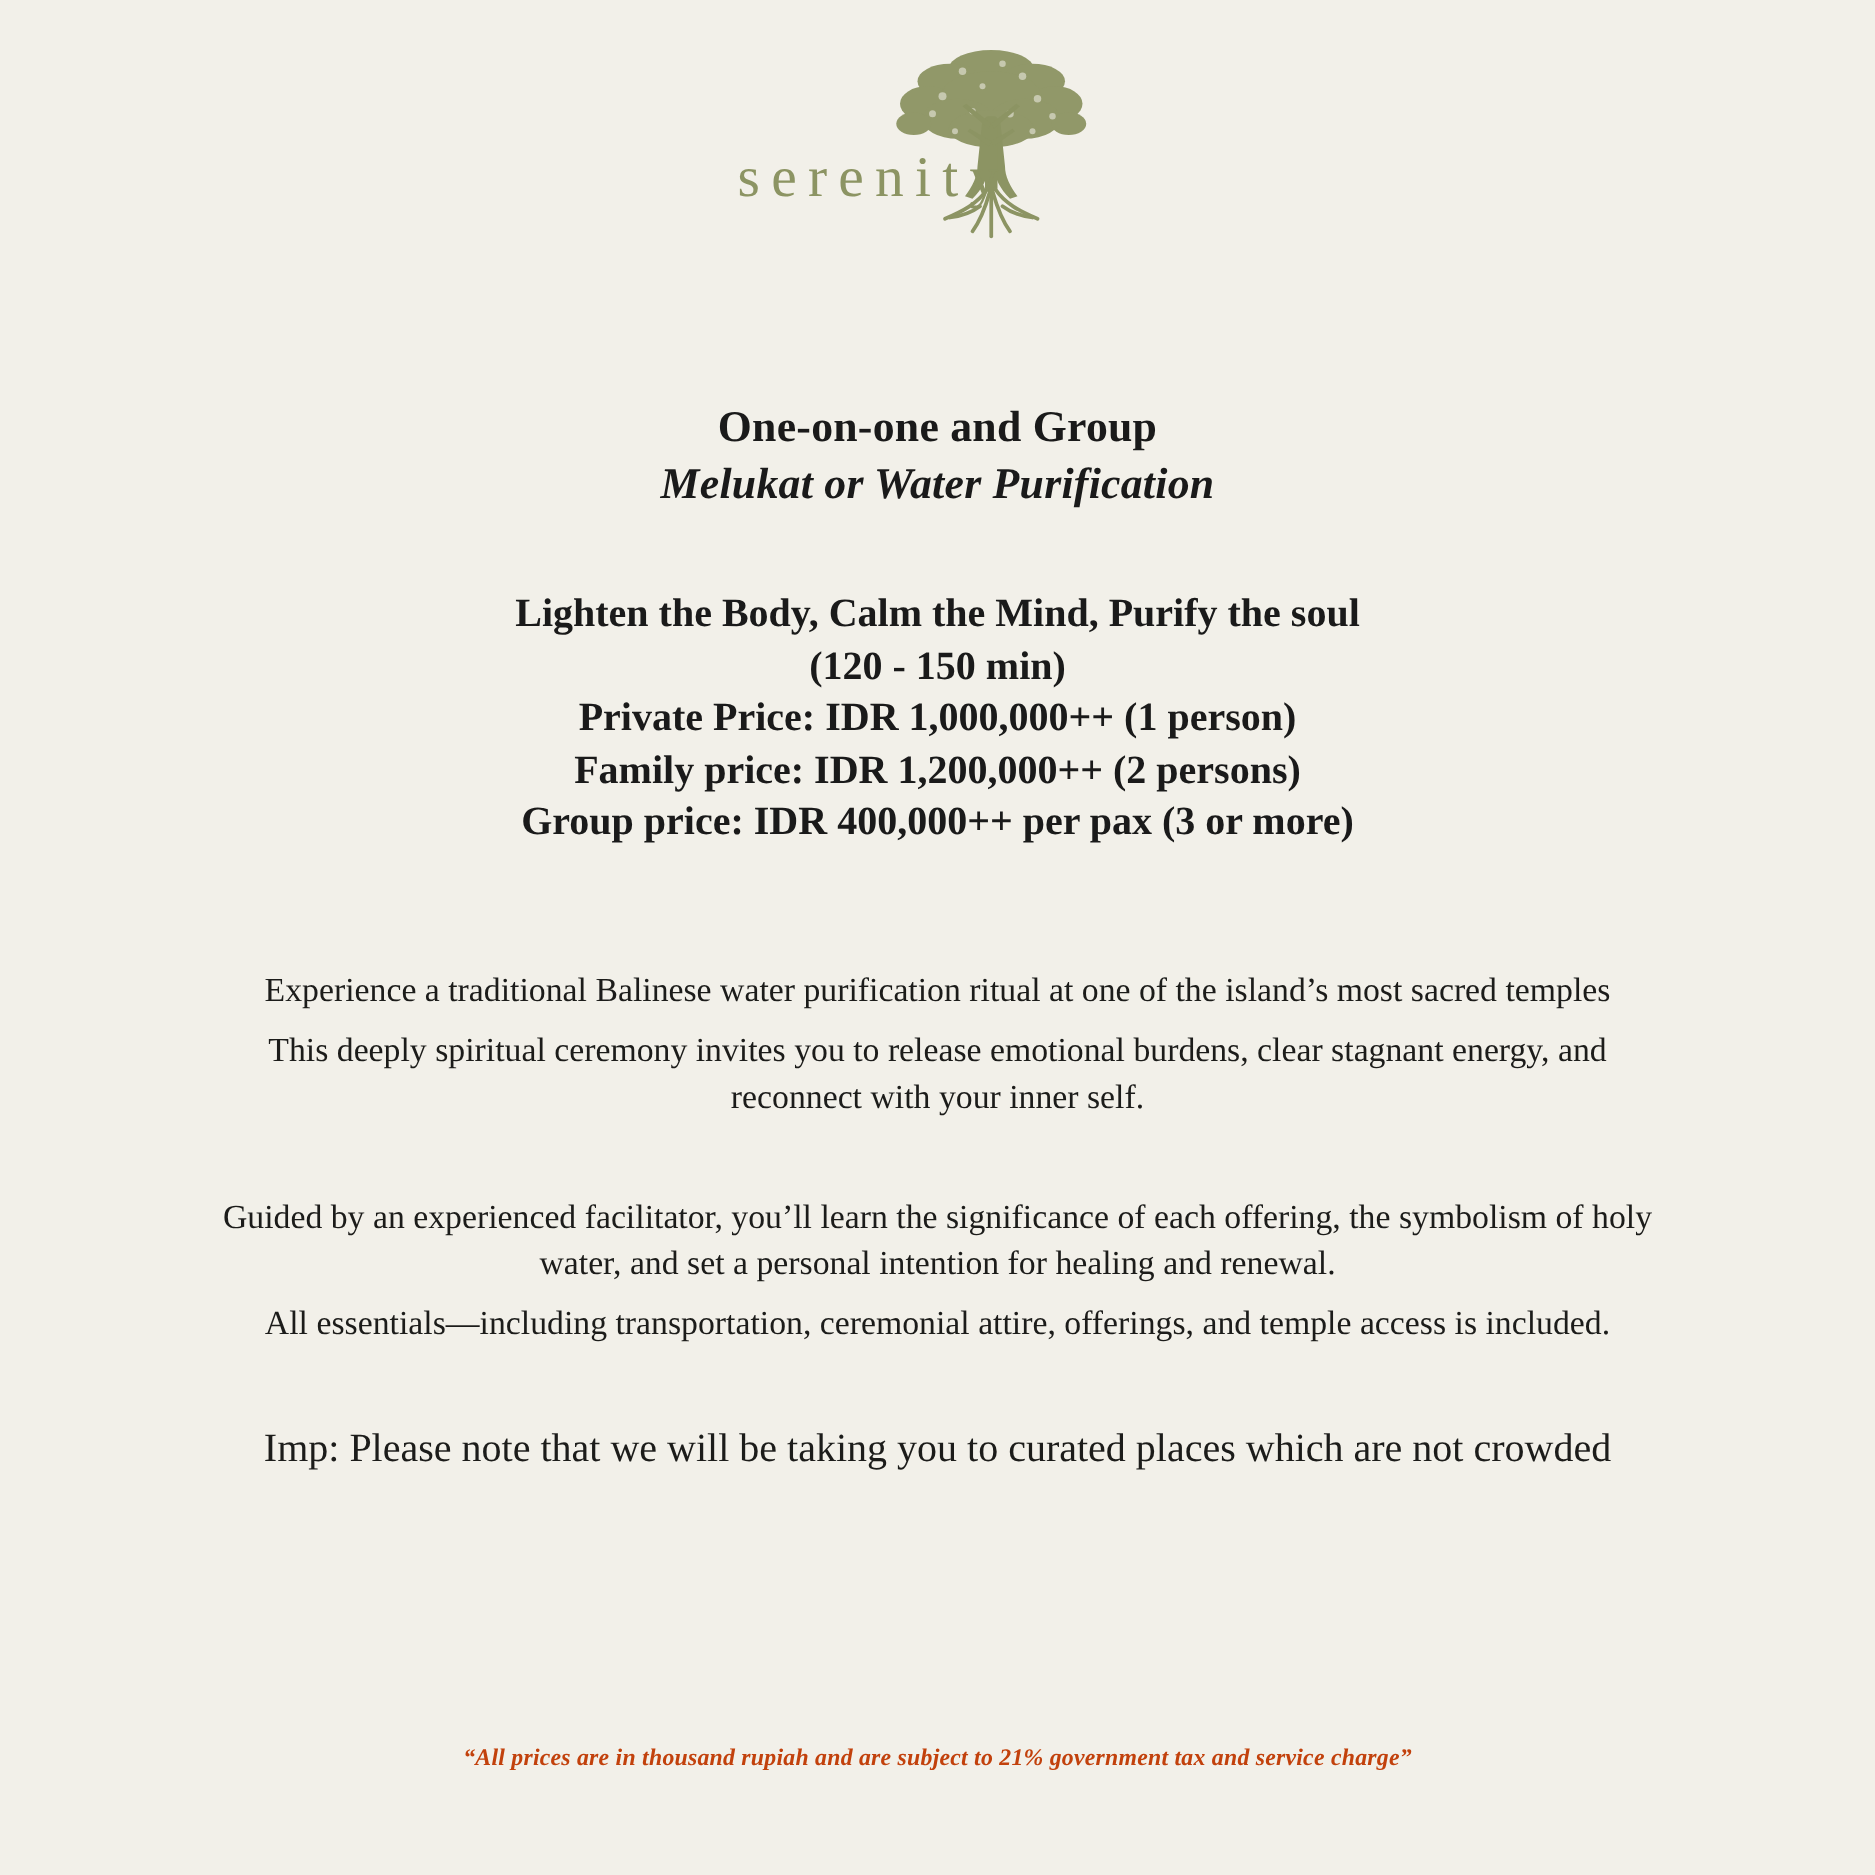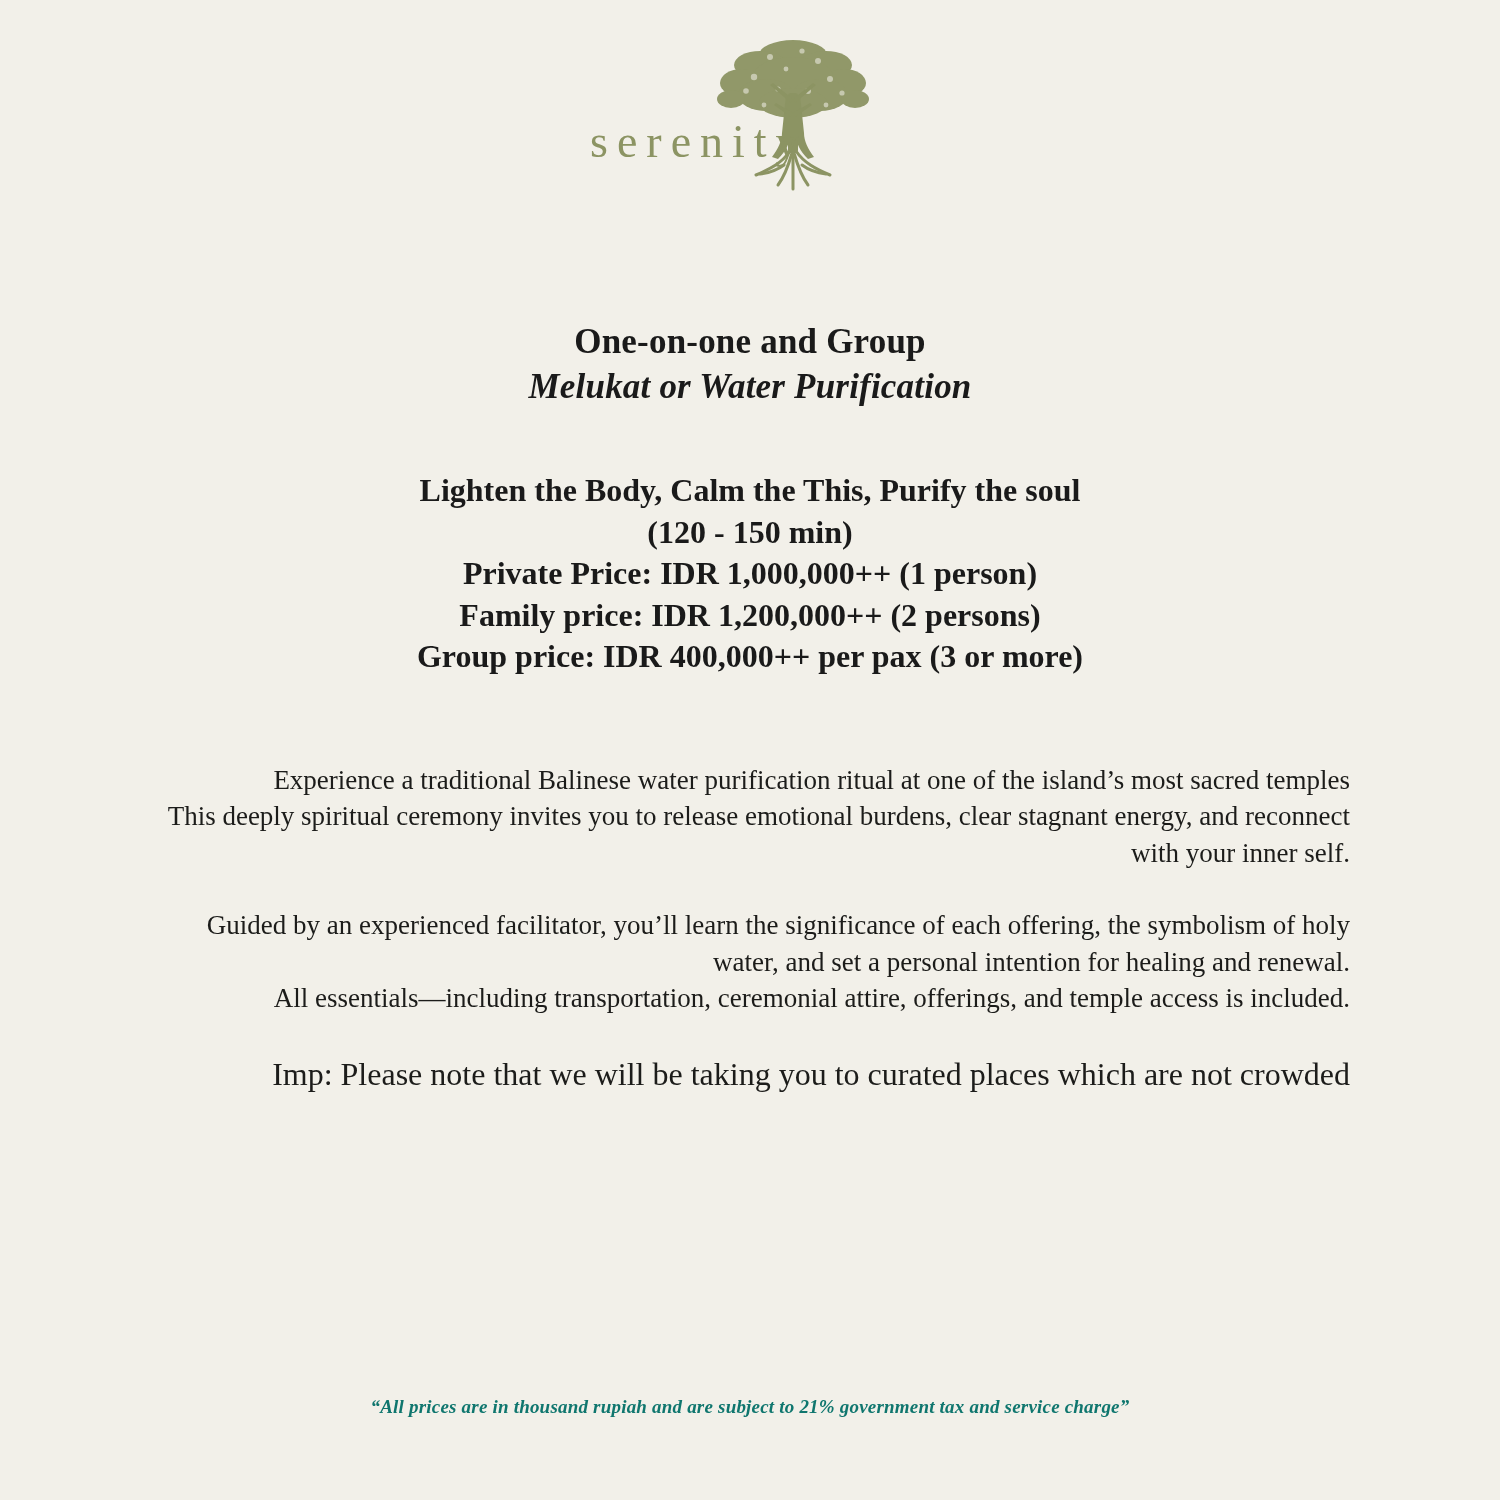--- a/index.html
+++ b/index.html
@@ -96,41 +96,40 @@
     position: absolute;
     top: 762px;
     left: 150px;
     width: 1200px;
     text-align: center;
     font-size: 27px;
     line-height: 1.35;
     color: #1c1c1a;
   }
   .body-copy p {
-    margin: 0;
-    text-align: right;
+    margin: 12px;
   }
   .body-copy .gap {
     height: 36px;
   }
   .body-copy .note {
     font-size: 32px;
   }
 
   .footnote {
     position: absolute;
     top: 1396px;
     left: 0;
     width: 1500px;
     text-align: center;
     font-size: 19px;
     font-weight: bold;
     font-style: italic;
     letter-spacing: 0.2px;
-    color: #0f766e;
+    color: #c2410c;
   }
 </style>
 </head>
 <body>
 
 <div class="page">
 
   <div class="logo-block">
     <div class="logo-inner">
       <svg class="logo-tree" viewBox="0 0 190 170" aria-hidden="true">
@@ -189,21 +188,21 @@
       <div class="logo-word">serenity</div>
     </div>
   </div>
 
   <div class="headline">
     <div class="l1">One-on-one and Group</div>
     <div class="l2">Melukat or Water Purification</div>
   </div>
 
   <div class="pricing">
-    <div>Lighten the Body, Calm the This, Purify the soul</div>
+    <div>Lighten the Body, Calm the Mind, Purify the soul</div>
     <div>(120 - 150 min)</div>
     <div>Private Price: IDR 1,000,000++ (1 person)</div>
     <div>Family price: IDR 1,200,000++ (2 persons)</div>
     <div>Group price: IDR 400,000++ per pax (3 or more)</div>
   </div>
 
   <div class="body-copy">
     <p>Experience a traditional Balinese water purification ritual at one of the island’s most sacred temples</p>
     <p>This deeply spiritual ceremony invites you to release emotional burdens, clear stagnant energy, and reconnect with your inner self.</p>
     <div class="gap"></div>

